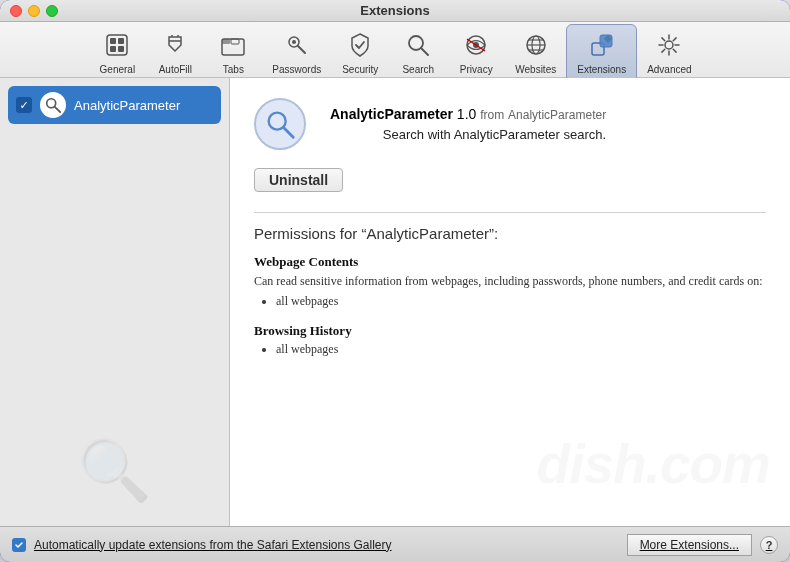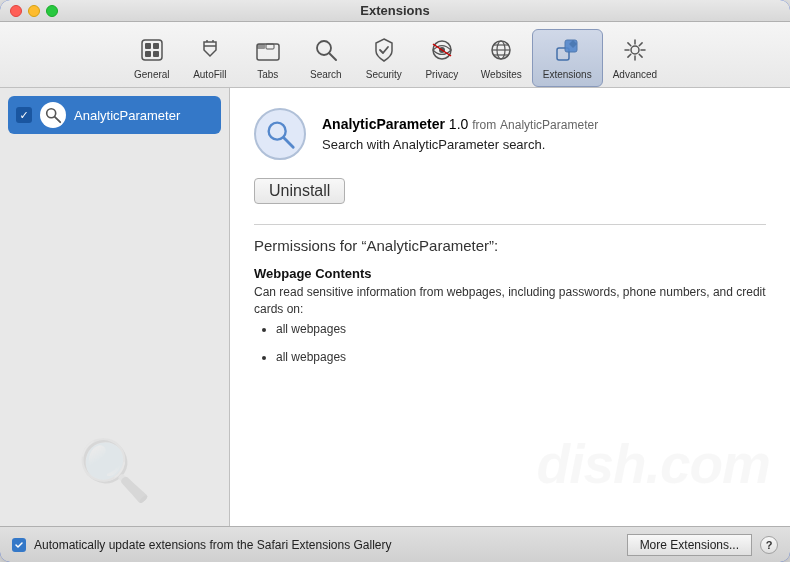--- a/index.html
+++ b/index.html
@@ -60,21 +60,21 @@
     
     .toolbar {
       background: linear-gradient(to bottom, #f5f5f5, #e8e8e8);
       border-bottom: 1px solid #c0c0c0;
       display: flex;
       align-items: center;
       justify-content: center;
       padding: 6px 10px 0;
       gap: 0;
       flex-shrink: 0;
-      height: 66px;
+      height: 56px;
     }
     .toolbar-item {
       display: flex;
       flex-direction: column;
       align-items: center;
       justify-content: flex-start;
       padding: 4px 10px 6px;
       border-radius: 6px;
       cursor: pointer;
       min-width: 58px;
@@ -176,22 +176,23 @@
       background: white;
       padding: 20px 24px;
       overflow-y: auto;
       position: relative;
     }
 
     
     .ext-header {
       display: flex;
       align-items: center;
-      gap: 16px;
+      gap: 24px;
       margin-bottom: 14px;
+      text-align: right;
     }
     .ext-big-icon {
       width: 52px;
       height: 52px;
       border-radius: 50%;
       background: #e0e8f8;
       border: 2px solid #b0c0d8;
       display: flex;
       align-items: center;
       justify-content: center;
@@ -211,39 +212,40 @@
     .ext-desc { font-size: 13px; color: #222; margin-top: 2px; }
 
     
     .uninstall-btn {
       display: inline-block;
       margin: 4px 0 16px;
       padding: 3px 14px;
       border: 1px solid #b0b0b0;
       border-radius: 4px;
       background: linear-gradient(to bottom, #f8f8f8, #e8e8e8);
-      font-size: 16px;
+      font-size: 14px;
       cursor: pointer;
       color: #333;
+      font-weight: bold;
     }
 
     
     .divider {
       border: none;
       border-top: 1px solid #d0d0d0;
       margin: 4px 0 12px;
     }
 
     
     .permissions-title {
       font-size: 15px;
       color: #333;
       margin-bottom: 12px;
     }
-    .perm-section { margin-bottom: 14px; }
+    .perm-section { margin-bottom: 14px; font-family: Liberation Serif, serif; }
     .perm-section-title {
       font-size: 13px;
       font-weight: 700;
       color: #111;
       margin-bottom: 3px;
     }
     .perm-section-desc {
       font-size: 12px;
       color: #333;
       margin-bottom: 4px;
@@ -275,20 +277,21 @@
     
     .bottom-bar {
       background: linear-gradient(to bottom, #e0e0e0, #d0d0d0);
       border-top: 1px solid #b0b0b0;
       height: 36px;
       display: flex;
       align-items: center;
       padding: 0 12px;
       gap: 8px;
       flex-shrink: 0;
+      text-decoration: underline;
     }
     .auto-update-check {
       width: 14px;
       height: 14px;
       background: #3478c8;
       border-radius: 3px;
       display: flex;
       align-items: center;
       justify-content: center;
       flex-shrink: 0;
@@ -370,39 +373,49 @@
       <div class="toolbar-icon">
         <svg width="28" height="28" viewBox="0 0 28 28">
           <rect x="3" y="8" width="22" height="16" rx="2" fill="none" stroke="#555" stroke-width="1.5"></rect>
           <rect x="3" y="8" width="8" height="5" rx="1" fill="#555" opacity="0.6"></rect>
           <rect x="12" y="8" width="8" height="5" rx="1" fill="none" stroke="#555" stroke-width="1"></rect>
         </svg>
       </div>
       <span class="toolbar-label">Tabs</span>
     </div>
 
+    <div class="toolbar-item">
+      <div class="toolbar-icon">
+        <svg width="28" height="28" viewBox="0 0 28 28">
+          <circle cx="11" cy="11" r="5" fill="none" stroke="#555" stroke-width="1.5"></circle>
+          <line x1="15" y1="15" x2="22" y2="22" stroke="#555" stroke-width="2" stroke-linecap="round"></line>
+          <circle cx="11" cy="11" r="2" fill="#555"></circle>
+        </svg>
+      </div>
+      <span class="toolbar-label">Passwords</span>
+    </div>
+
+    <div class="toolbar-item">
+      <div class="toolbar-icon">
+        <svg width="28" height="28" viewBox="0 0 28 28">
+          <path d="M14 3 L22 7 L22 15 C22 20 14 25 14 25 C14 25 6 20 6 15 L6 7 Z" fill="none" stroke="#555" stroke-width="1.5"></path>
+          <path d="M10 14 L13 17 L18 11" stroke="#555" stroke-width="1.8" fill="none" stroke-linecap="round" stroke-linejoin="round"></path>
+        </svg>
+      </div>
+      <span class="toolbar-label">Security</span>
+    </div>
 
     <div class="toolbar-item">
       <div class="toolbar-icon">
         <svg width="28" height="28" viewBox="0 0 28 28">
           <circle cx="12" cy="12" r="7" fill="none" stroke="#555" stroke-width="1.8"></circle>
           <line x1="17" y1="17" x2="24" y2="24" stroke="#555" stroke-width="2" stroke-linecap="round"></line>
         </svg>
       </div>
       <span class="toolbar-label">Search</span>
-    </div>
-
-    <div class="toolbar-item">
-      <div class="toolbar-icon">
-        <svg width="28" height="28" viewBox="0 0 28 28">
-          <path d="M14 3 L22 7 L22 15 C22 20 14 25 14 25 C14 25 6 20 6 15 L6 7 Z" fill="none" stroke="#555" stroke-width="1.5"></path>
-          <path d="M10 14 L13 17 L18 11" stroke="#555" stroke-width="1.8" fill="none" stroke-linecap="round" stroke-linejoin="round"></path>
-        </svg>
-      </div>
-      <span class="toolbar-label">Security</span>
     </div>
 
     <div class="toolbar-item">
       <div class="toolbar-icon">
         <svg width="28" height="28" viewBox="0 0 28 28">
           <circle cx="14" cy="14" r="9" fill="none" stroke="#555" stroke-width="1.5"></circle>
           <path d="M5 14 Q14 5 23 14 Q14 23 5 14" fill="none" stroke="#555" stroke-width="1.2"></path>
           <circle cx="14" cy="14" r="3" fill="#555"></circle>
           <line x1="5" y1="8" x2="23" y2="20" stroke="#c00" stroke-width="1.5"></line>
         </svg>
@@ -496,20 +509,21 @@
 
       <div class="perm-section">
         <div class="perm-section-title">Webpage Contents</div>
         <div class="perm-section-desc">Can read sensitive information from webpages, including passwords, phone numbers, and credit cards on:</div>
         <ul class="perm-list">
           <li>all webpages</li>
         </ul>
       </div>
 
       <div class="perm-section">
+        <div class="perm-section-title">Browsing History</div>
         <ul class="perm-list">
           <li>all webpages</li>
         </ul>
       </div>
 
       
       <div class="detail-watermark">dish.com</div>
 
     </div>
   </div>

